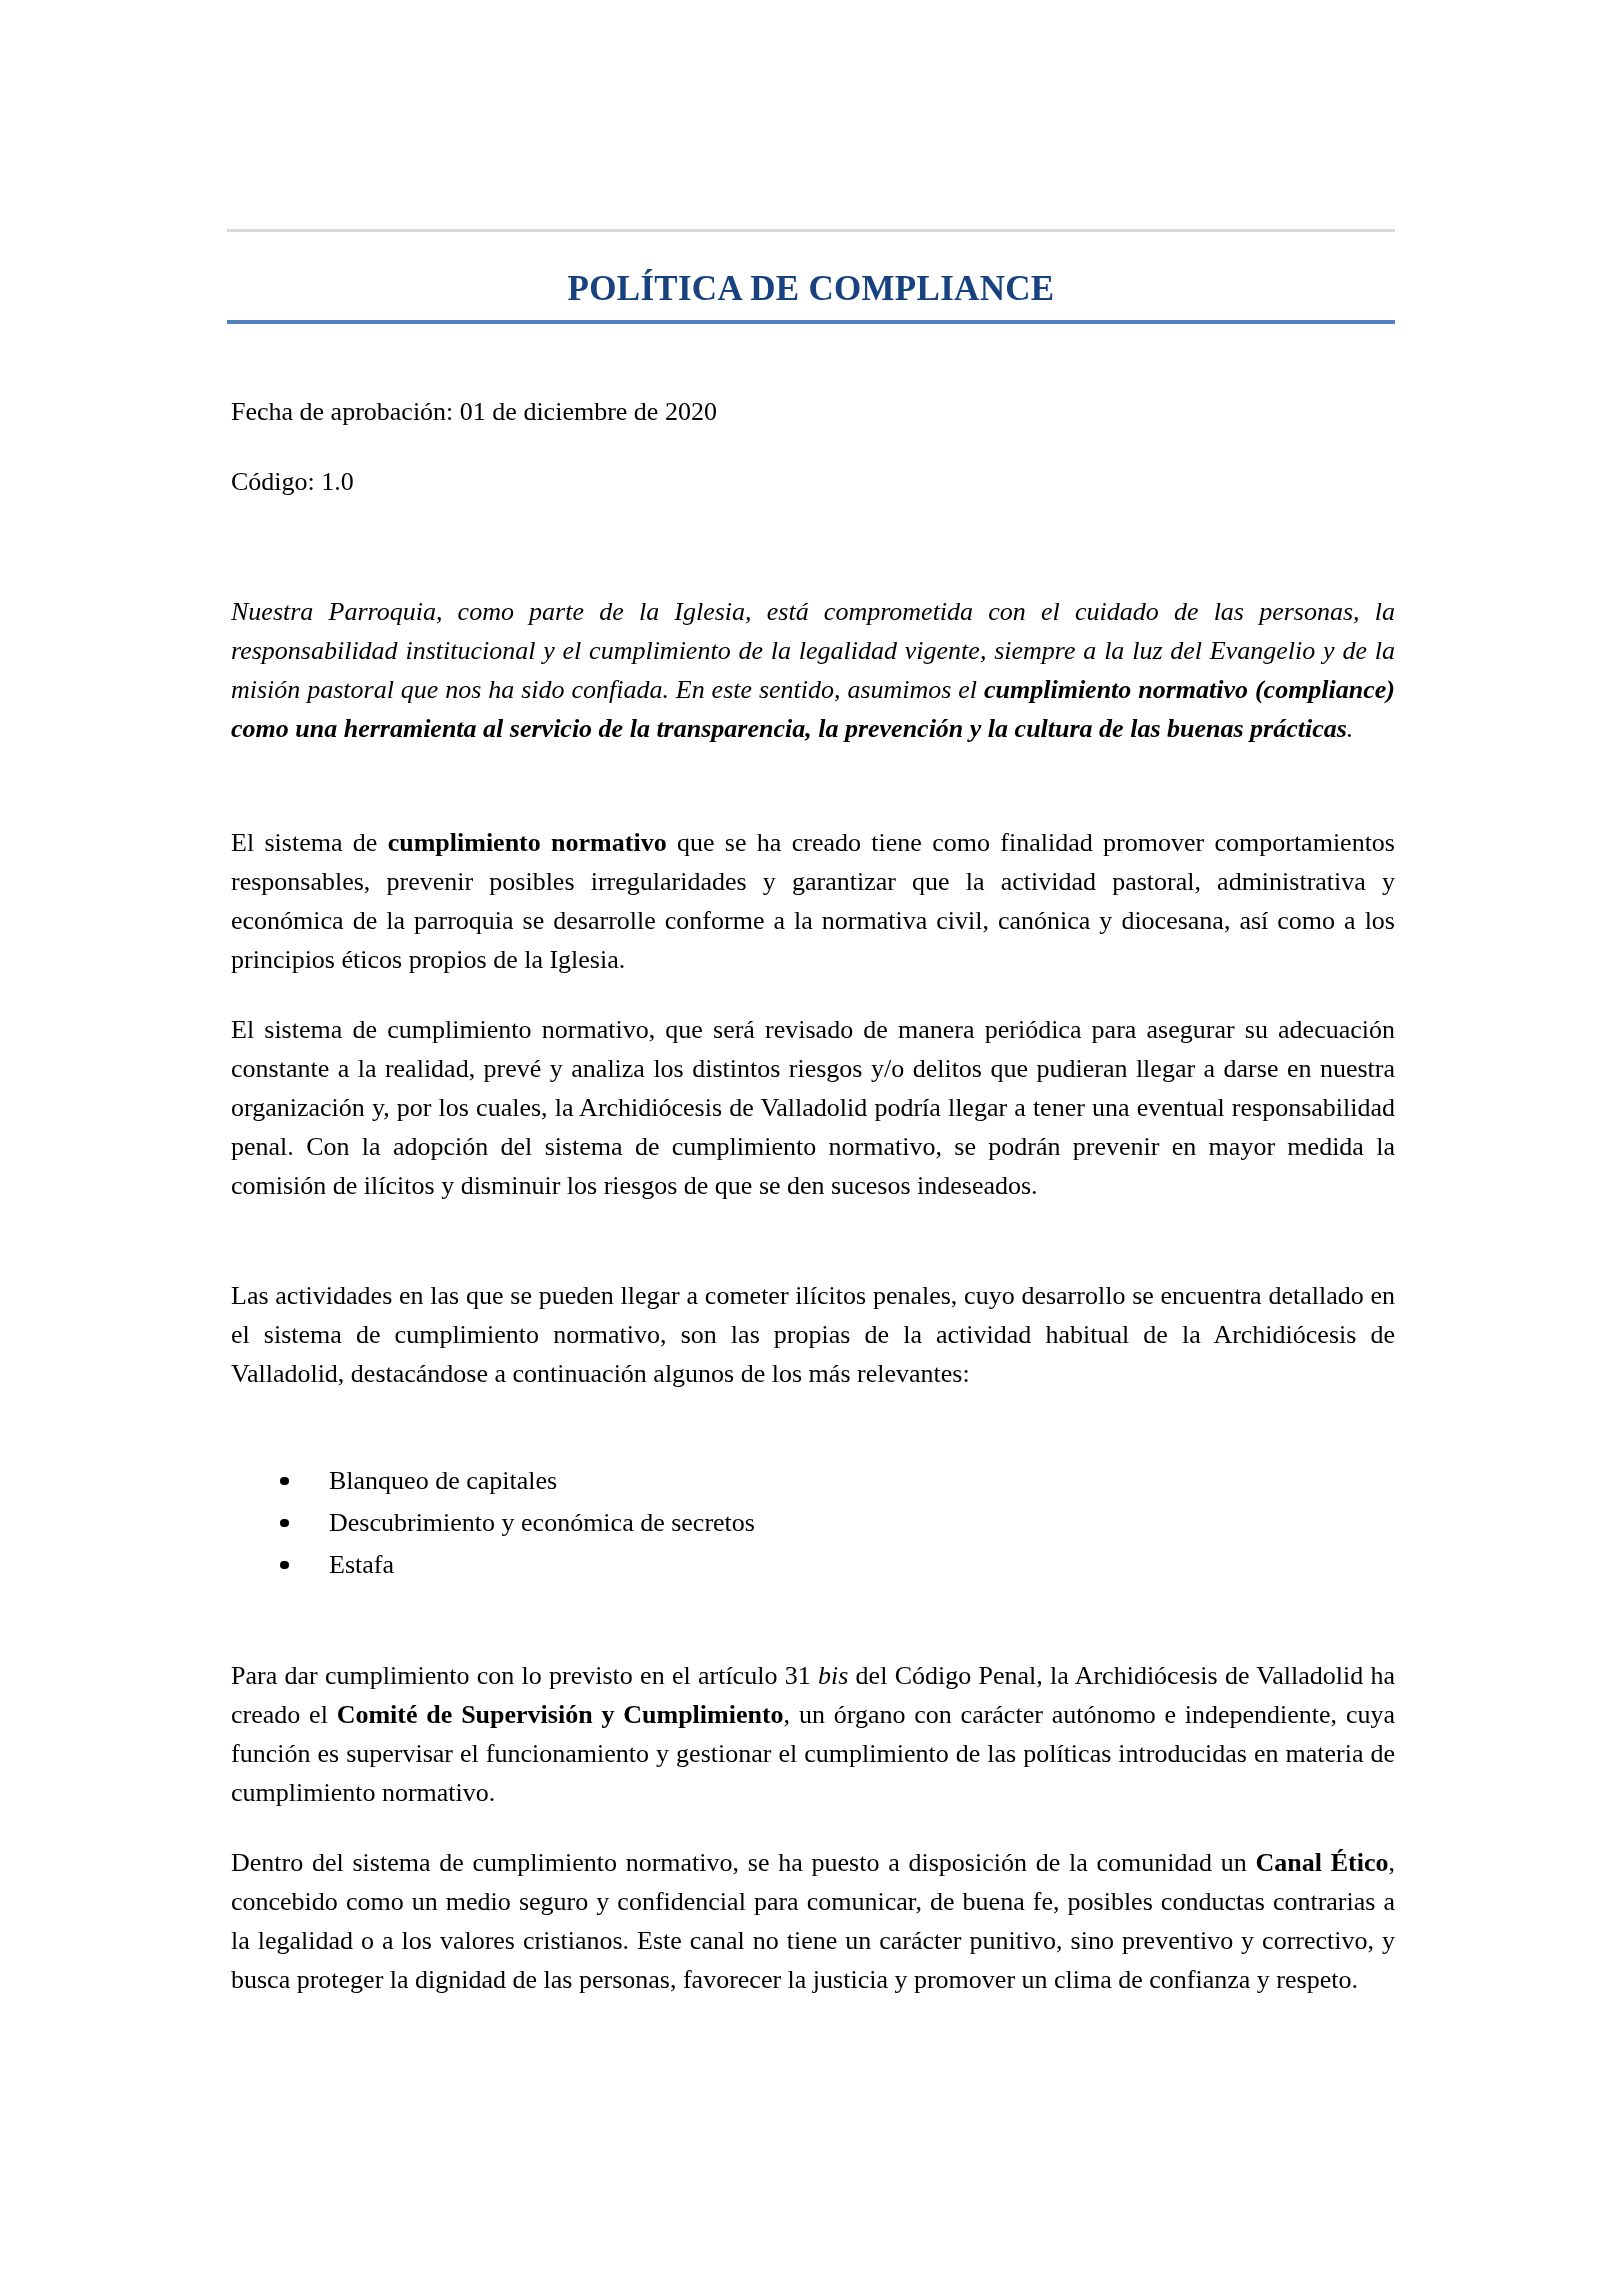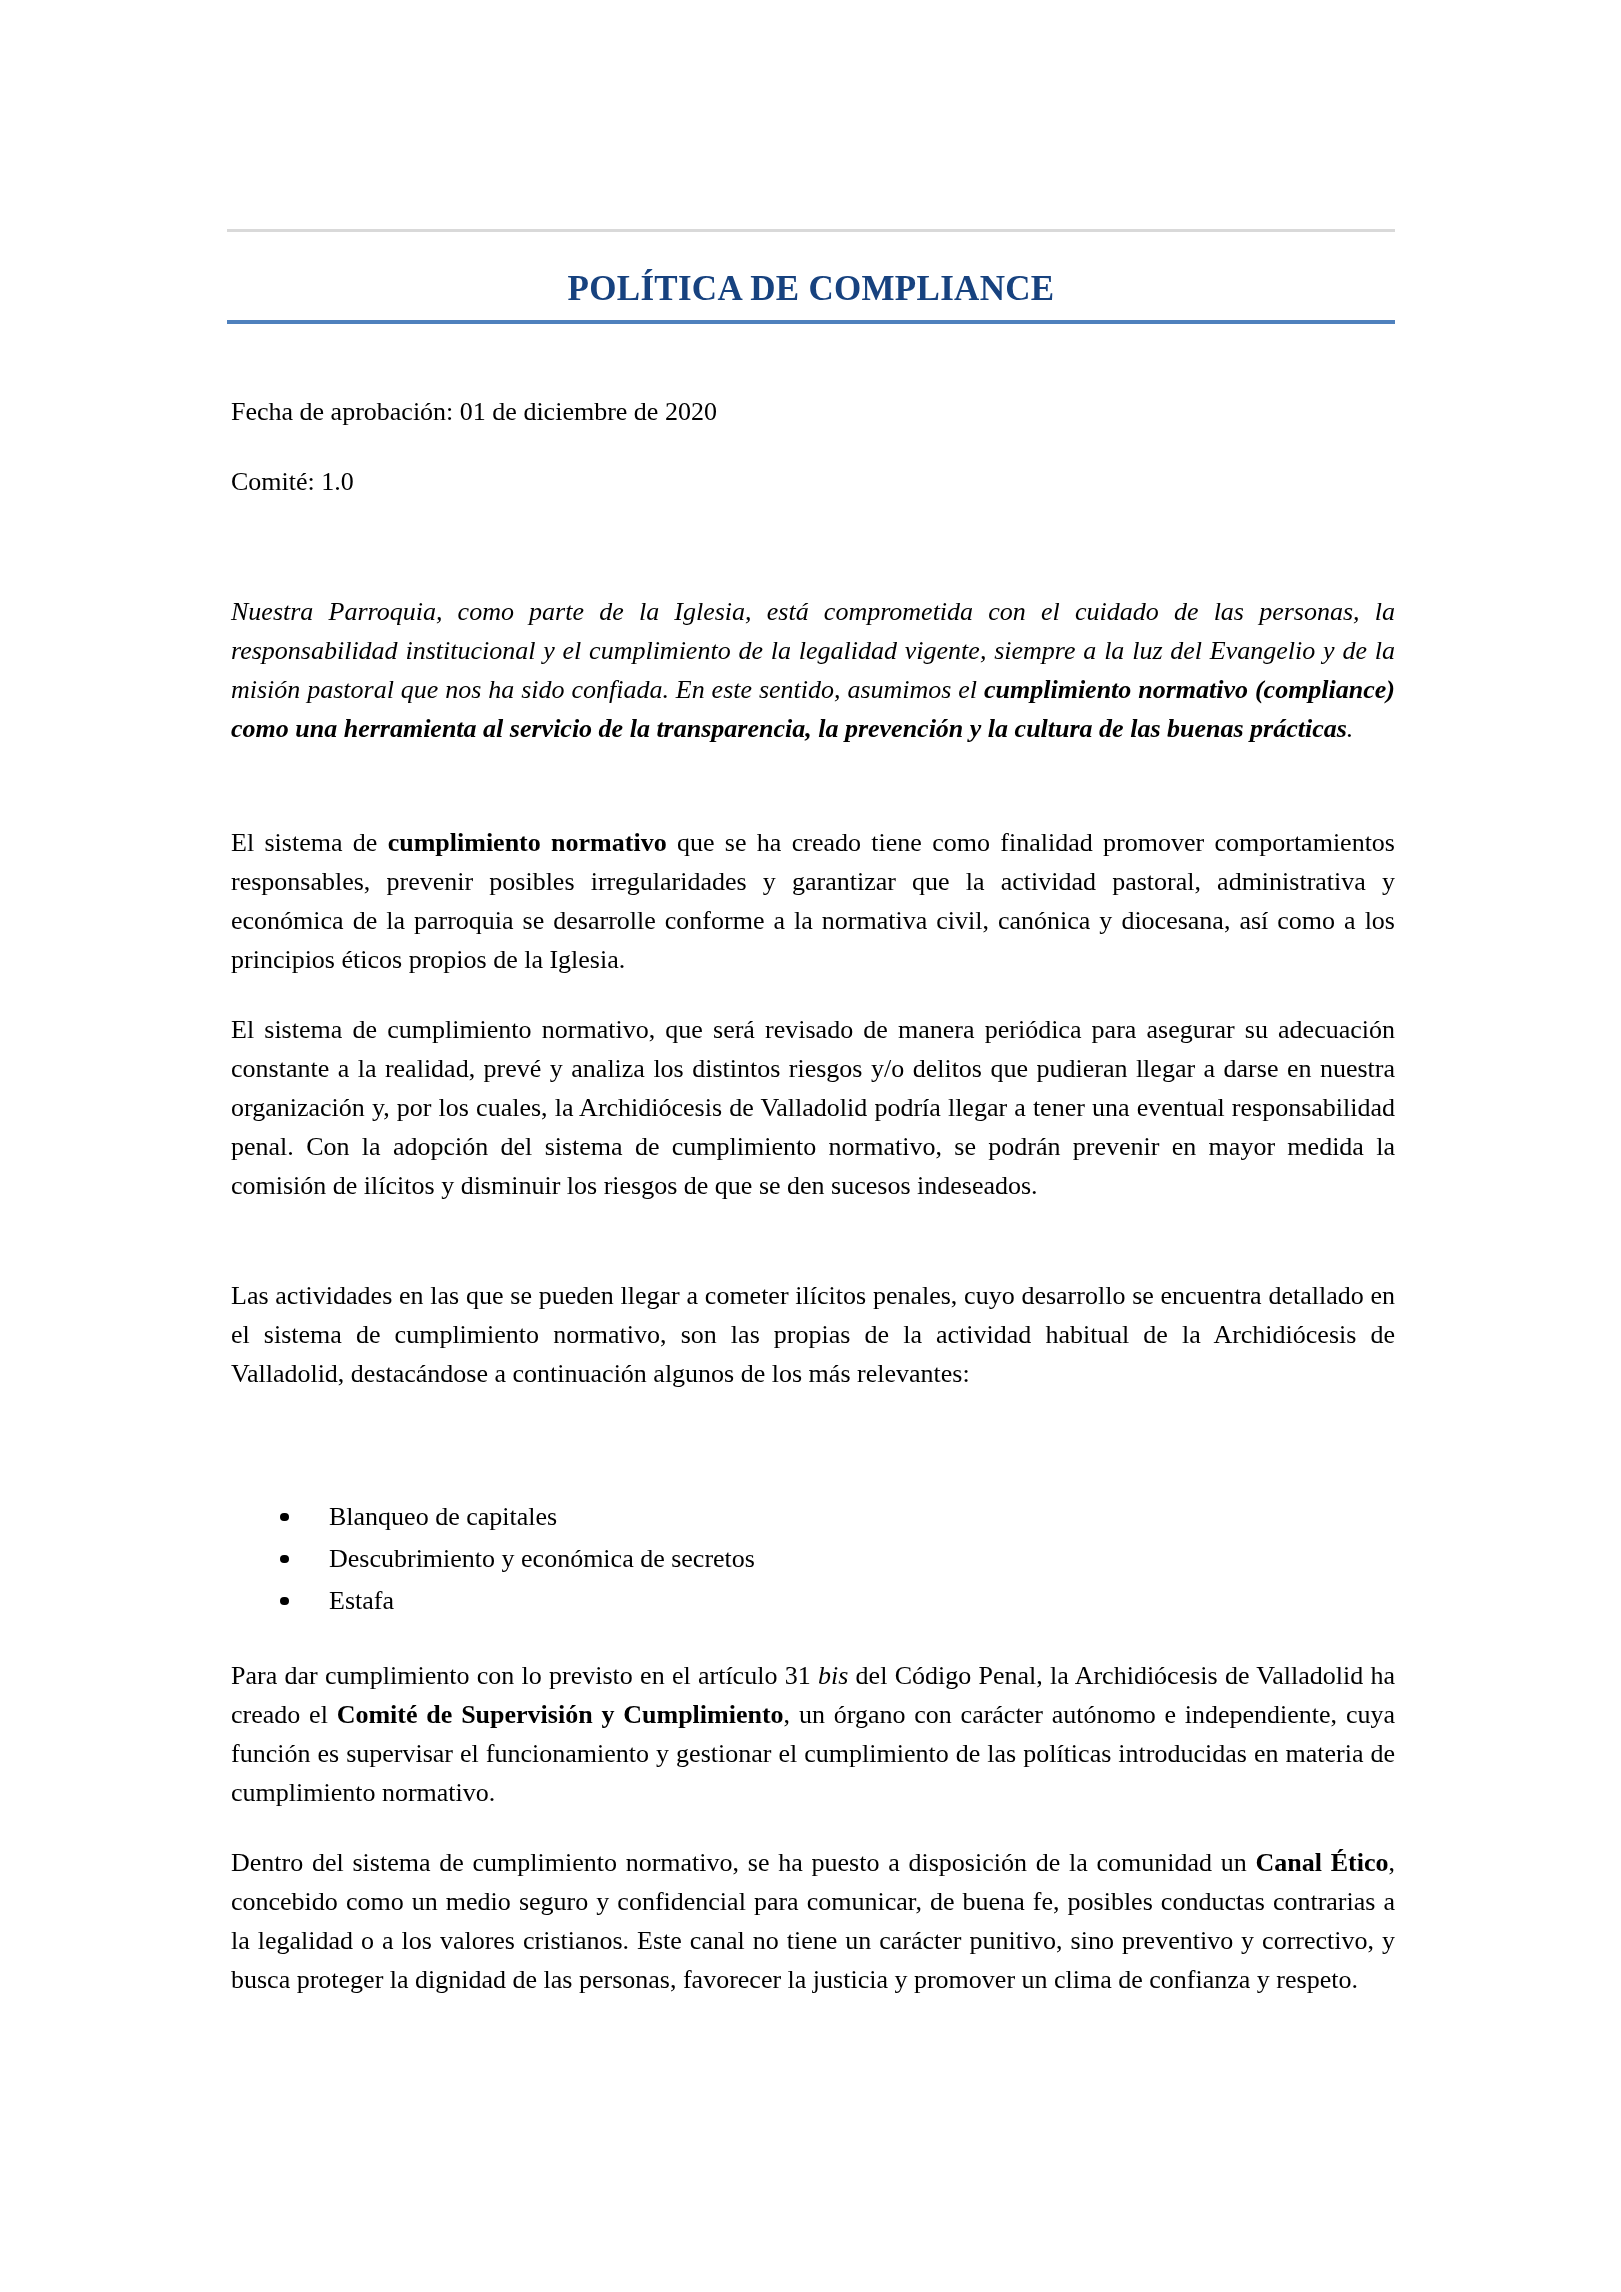--- a/index.html
+++ b/index.html
@@ -69,21 +69,21 @@
     .p1 { top: 592px; font-style: italic; }
     .p2 { top: 823px; }
     .p3 { top: 1010px; }
     .p4 { top: 1276px; }
     .p5 { top: 1656px; }
     .p6 { top: 1843px; }
 
     .bullet-list {
       position: absolute;
       left: 231px;
-      top: 1496px;
+      top: 1460px;
       width: 1164px;
       margin: 0;
       padding: 0;
       list-style: none;
     }
     .bullet-item {
       position: relative;
       font-size: 26px;
       line-height: 42px;
       height: 42px;
@@ -108,21 +108,21 @@
 
   <h1 class="title">POLÍTICA DE COMPLIANCE</h1>
 
   <div class="rule-blue"></div>
 
   <p class="meta meta-date">
     <b>Fecha de aprobación:</b><span> 01 de diciembre de 2020</span>
   </p>
 
   <p class="meta meta-version">
-    <b>Comité:</b><span> 1.0</span>
+    <b>Código:</b><span> 1.0</span>
   </p>
 
   <p class="para p1"><span>Nuestra Parroquia, como parte de la Iglesia, está comprometida con el cuidado de las personas, la responsabilidad institucional y el cumplimiento de la legalidad vigente, siempre a la luz del Evangelio y de la misión pastoral que nos ha sido confiada. En este sentido, asumimos el </span><b>cumplimiento normativo (compliance) como una herramienta al servicio de la transparencia, la prevención y la cultura de las buenas prácticas</b><span>.</span></p>
 
   <p class="para p2"><span>El sistema de </span><b>cumplimiento normativo</b><span> que se ha creado tiene como finalidad promover comportamientos responsables, prevenir posibles irregularidades y garantizar que la actividad pastoral, administrativa y económica de la parroquia se desarrolle conforme a la normativa civil, canónica y diocesana, así como a los principios éticos propios de la Iglesia.</span></p>
 
   <p class="para p3"><span>El sistema de cumplimiento normativo, que será revisado de manera periódica para asegurar su adecuación constante a la realidad, prevé y analiza los distintos riesgos y/o delitos que pudieran llegar a darse en nuestra organización y, por los cuales, la Archidiócesis de Valladolid podría llegar a tener una eventual responsabilidad penal. Con la adopción del sistema de cumplimiento normativo, se podrán prevenir en mayor medida la comisión de ilícitos y disminuir los riesgos de que se den sucesos indeseados.</span></p>
 
   <p class="para p4"><span>Las actividades en las que se pueden llegar a cometer ilícitos penales, cuyo desarrollo se encuentra detallado en el sistema de cumplimiento normativo, son las propias de la actividad habitual de la Archidiócesis de Valladolid, destacándose a continuación algunos de los más relevantes:</span></p>
 

